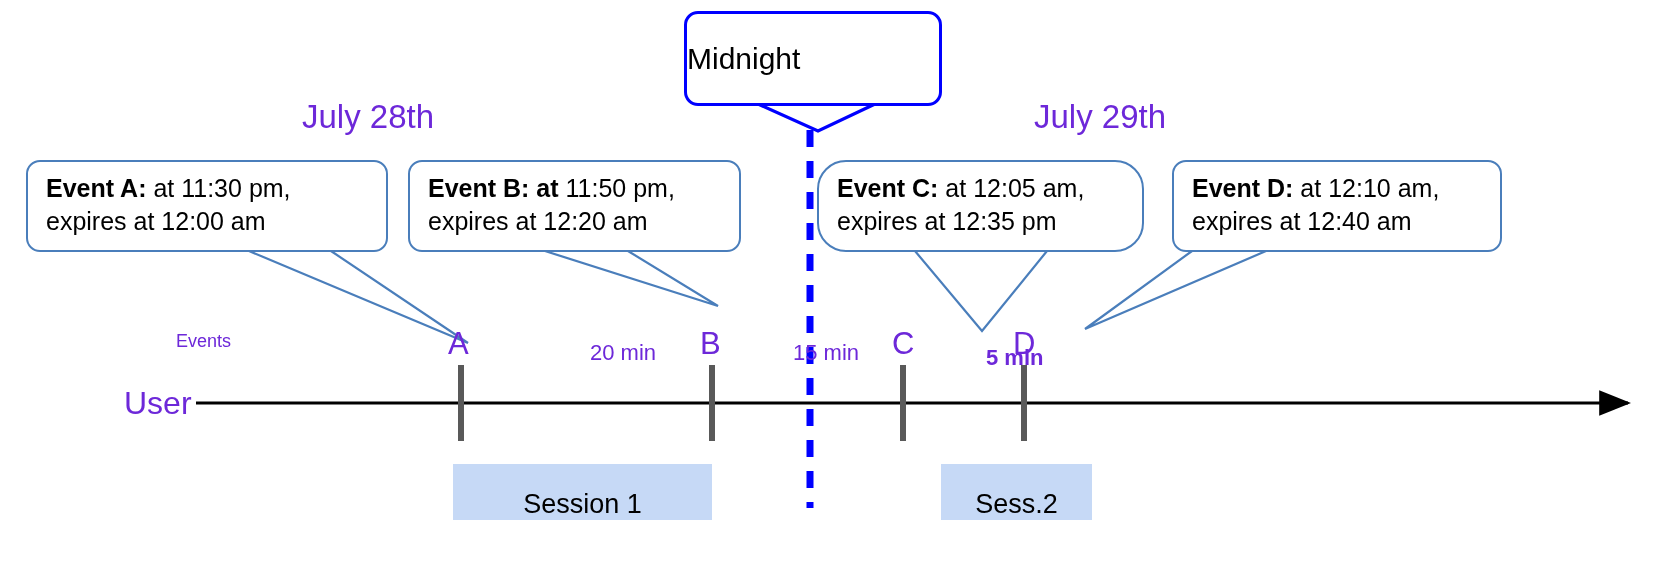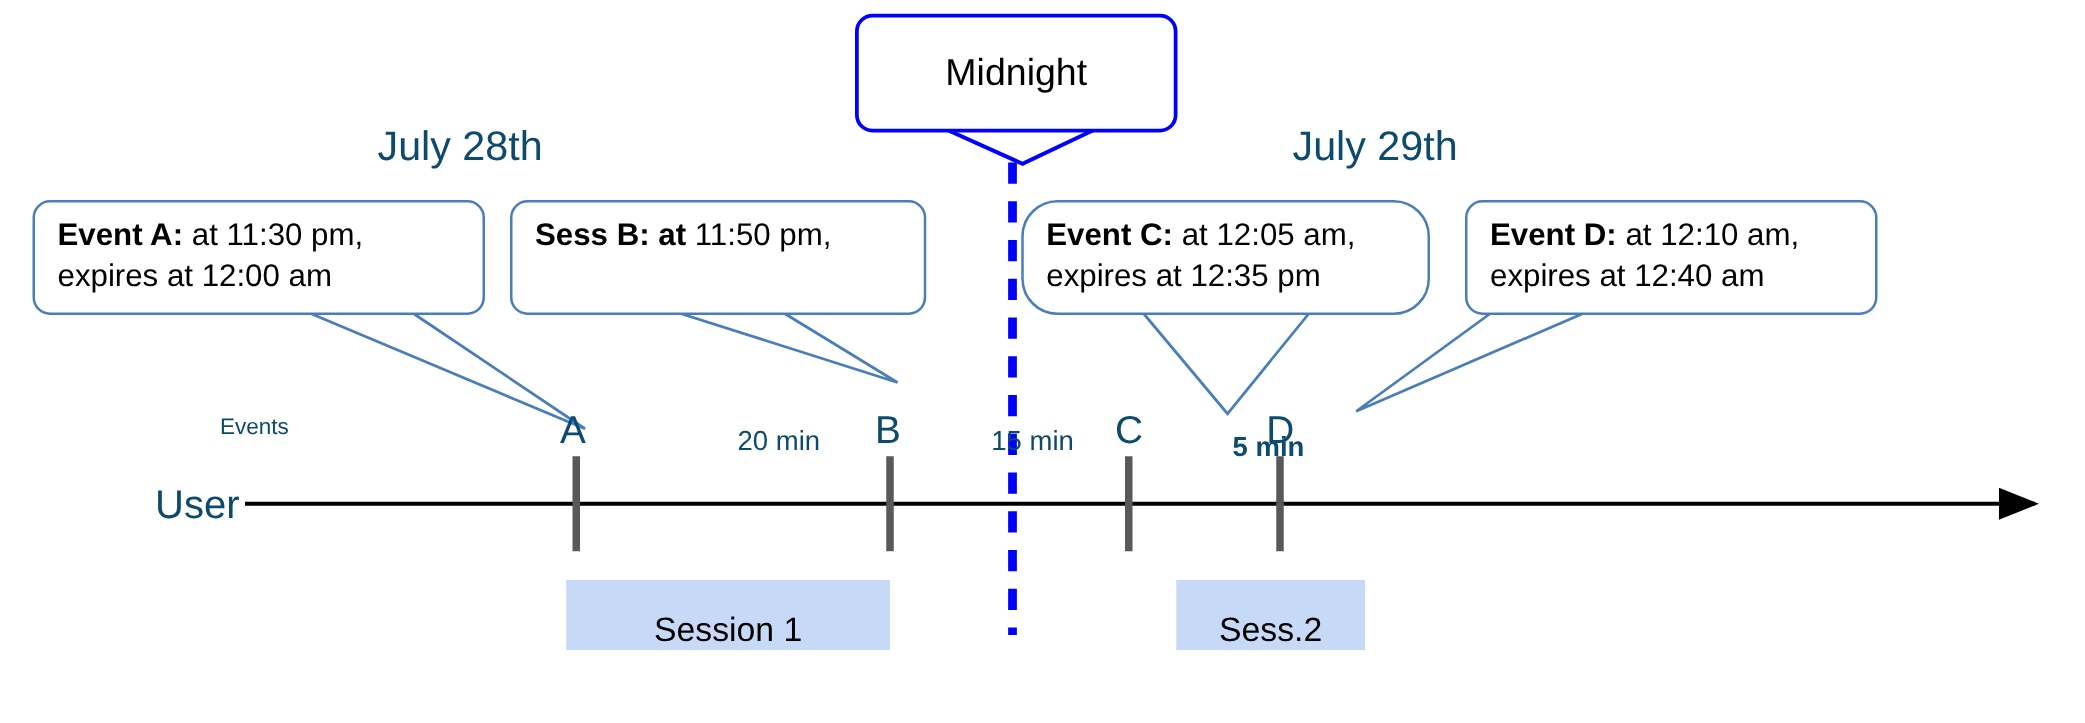--- a/index.html
+++ b/index.html
@@ -44,26 +44,25 @@
   .midnight-callout {
     position: absolute;
     box-sizing: border-box;
     border: 3px solid #0000ff;
     border-radius: 14px;
     background: #ffffff;
     font-size: 30px;
     color: #000000;
     display: flex;
     align-items: center;
-    justify-content: center;
   }
   
   .lbl {
     position: absolute;
-    color: #0c4a6e;
+    color: #6d28d9;
     white-space: nowrap;
   }
   .date-label   { font-size: 33px; }
   .axis-label   { font-size: 32px; margin-left: 24px; }
   .events-label { font-size: 18px; }
   .marker-label { font-size: 31px; }
   .gap-label    { font-size: 22px; }
   
   .session {
     position: absolute;
@@ -115,21 +114,22 @@
 
   <div class="lbl date-label" style="left:302px; top:98px;">July 28th</div>
   <div class="lbl date-label" style="left:1034px; top:98px;">July 29th</div>
 
   <div class="callout" style="left:26px; top:160px; width:362px; height:92px;">
     <div><b>Event A:</b><span> at 11:30 pm,</span></div>
     <div>expires at 12:00 am</div>
   </div>
 
   <div class="callout" style="left:408px; top:160px; width:333px; height:92px;">
-    <div><b>Sess B: at</b><span> 11:50 pm,</span></div>
+    <div><b>Event B: at</b><span> 11:50 pm,</span></div>
+    <div>expires at 12:20 am</div>
   </div>
 
   <div class="callout" style="left:817px; top:160px; width:327px; height:92px;border-radius:29px;">
     <div><b>Event C:</b><span> at 12:05 am,</span></div>
     <div>expires at 12:35 pm</div>
   </div>
 
   <div class="callout" style="left:1172px; top:160px; width:330px; height:92px;">
     <div><b>Event D:</b><span>  at 12:10 am,</span></div>
     <div>expires at 12:40 am</div>

